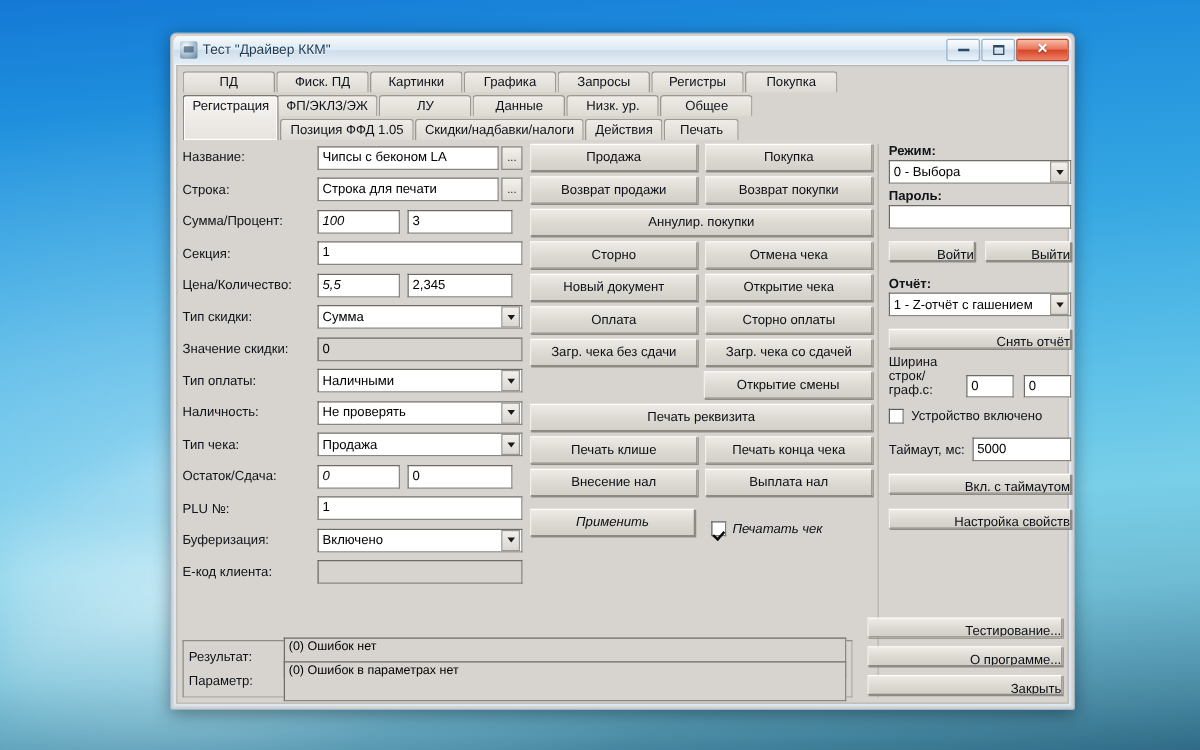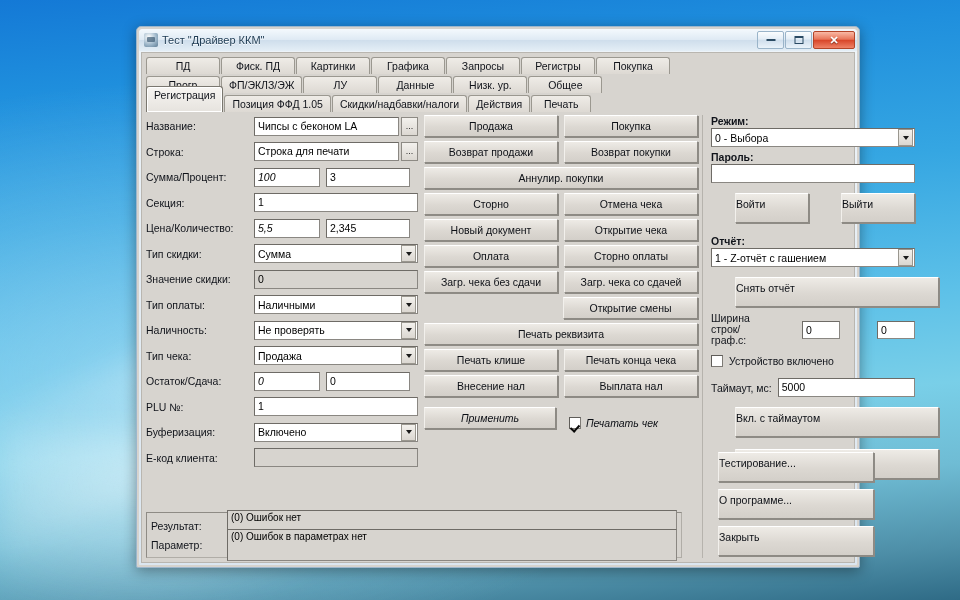--- a/index.html
+++ b/index.html
@@ -117,21 +117,21 @@
     margin-right: 1px;
     white-space: nowrap;
     cursor: default;
     text-align: center;
   }
   .tab.sel {
     background: linear-gradient(180deg,#f7f5f2 0%, #e6e3de 100%);
     border-color: #7a776f;
     font-weight: normal;
     box-shadow: inset 0 0 0 1px #ffffff;
-    height: 26px;
+    height: 36px;
   }
   .tabrow.r1 .tab { min-width: 74px; }
   .tabrow.r2 .tab { min-width: 74px; }
   .tabrow.r3 .tab { min-width: 60px; }
 
   
   .body3 {
     position: absolute; left: 4px; right: 4px; top: 62px; bottom: 4px;
     display: flex;
   }
@@ -239,29 +239,29 @@
     height: 19px; width: 100%;
     border: 1px solid #8a8782;
     border-top-color:#6e6b66; border-left-color:#6e6b66;
     background:#fff; font-size:10.5px; padding:0 3px; line-height:17px;
     overflow:hidden; white-space:nowrap;
   }
   .rbtn {
     border: 1px solid #8d8a84;
     border-top-color:#ffffff; border-left-color:#f2f0ec;
     background: linear-gradient(180deg,#eeebe6 0%,#dcd8d2 55%,#d3cfc9 100%);
-    font-size:10.5px; color:#0d1016; text-align:left;
-    height: 30px; line-height:21px; cursor:default;
+    font-size:10.5px; color:#0d1016; text-align:right;
+    height: 16px; line-height:21px; cursor:default;
     box-shadow: 1px 1px 0 #8e8b85;
-    white-space:nowrap; overflow:hidden;margin-left:24px;
+    white-space:nowrap; overflow:hidden;
   }
   .rrow2 { display:flex; gap:8px; }
   .rrow2 .rbtn { flex:1 1 0; } .mt10{margin-top:10px;} .mt12{margin-top:12px;} .mt4{margin-top:4px;}
 
-  .width-row { display:flex; align-items:center; margin-top:6px;gap:29px; }
+  .width-row { display:flex; align-items:flex-end; margin-top:6px; }
   .width-lab { width:62px; flex:0 0 auto; font-size:10.5px; line-height:11px; color:#10131a;}
   .width-in {
     width: 38px; height:18px; flex:0 0 auto;
     border:1px solid #8a8782; border-top-color:#6e6b66; border-left-color:#6e6b66;
     background:#fff; font-size:10.5px; padding:0 3px; line-height:16px;
   }
   .width-in.second { margin-left: 8px; }
 
   .dev-row { display:flex; align-items:center; gap:6px; margin-top:9px; font-size:10.5px; color:#10131a;}
   .tmo-row { display:flex; align-items:center; gap:6px; margin-top:11px; }

